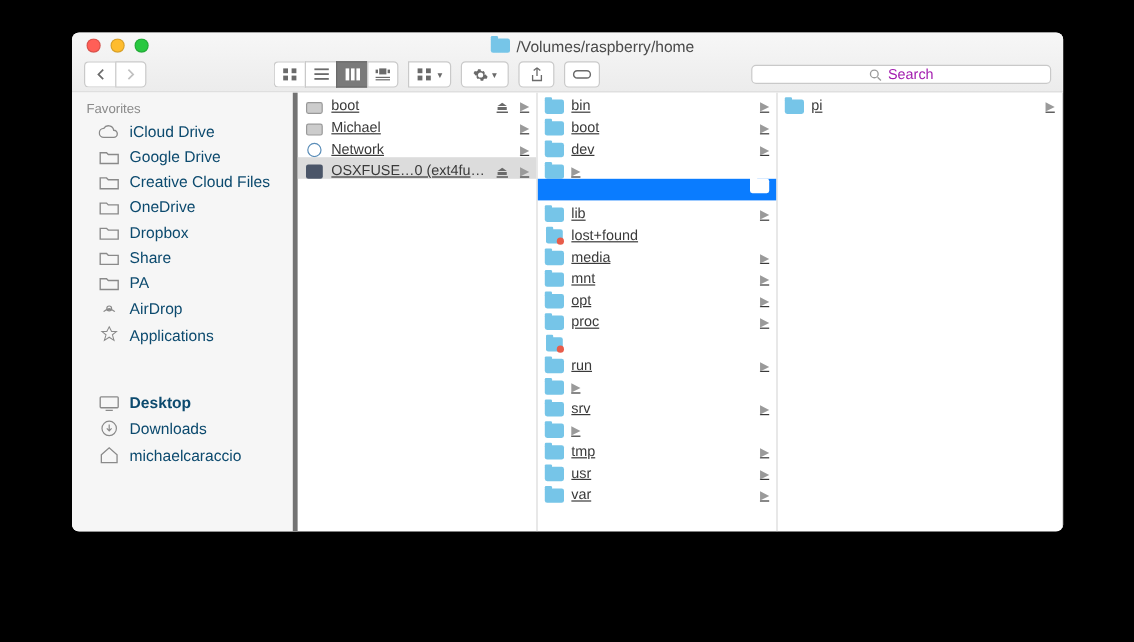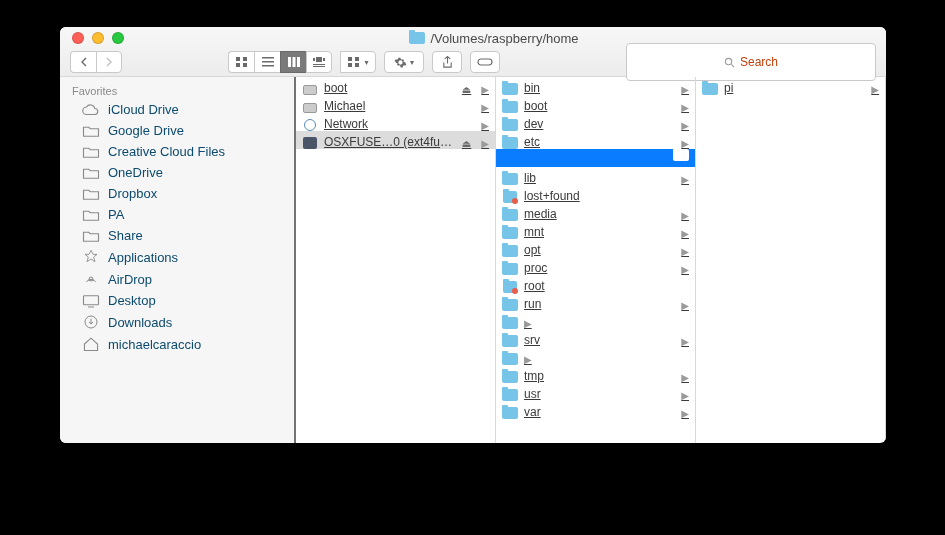--- a/index.html
+++ b/index.html
@@ -23,27 +23,27 @@
   .folder-ico:before { content:''; position:absolute; top:-2px; left:0; width:6px; height:3px; background:#76c5e8; border-radius:1px 1px 0 0;}
   .toolbar { height: 28px; display:flex; align-items:center; padding:0 10px; gap:8px; }
   .nav-btns { display:flex; }
   .tb-btn { height:22px; min-width:26px; background:#fff; border:1px solid #c9c9c9; border-radius:4px; display:flex; align-items:center; justify-content:center; font-size:11px; color:#6a6a6a; }
   .seg { display:flex; }
   .seg .tb-btn { border-radius:0; border-right:none; }
   .seg .tb-btn:first-child { border-radius:4px 0 0 4px; }
   .seg .tb-btn:last-child { border-radius:0 4px 4px 0; border-right:1px solid #c9c9c9; }
   .seg .tb-btn.active { background:#7a7a7a; color:#fff; border-color:#6a6a6a;}
   .spacer { flex:1; }
-  .search { height:38px; width:250px; background:#fff; border:1px solid #c9c9c9; border-radius:4px; display:flex; align-items:center; justify-content:center; gap:5px; color:#c2410c; font-size:12px;}
+  .search { height:16px; width:250px; background:#fff; border:1px solid #c9c9c9; border-radius:4px; display:flex; align-items:center; justify-content:center; gap:5px; color:#a21caf; font-size:12px;}
   .body { flex:1; display:flex; overflow:hidden; }
-  .sidebar { width:236px; background:#f6f6f6; border-right:2px solid #737373; padding-top:4px; overflow:hidden; }
+  .sidebar { width:188px; background:#f6f6f6; border-right:4px solid #737373; padding-top:4px; overflow:hidden; }
   .sb-header { font-size:11px; color:#8a8a8a; padding:4px 12px 2px; }
   .sb-item { display:flex; align-items:center; gap:8px; padding:3px 12px 3px 22px; font-size:13px; color:#0c4a6e; }
   .sb-item .ico { width:18px; display:flex; justify-content:center; color:#8a8a8a; font-size:14px; }
-  .sb-item.bold { font-weight:400; }
+  .sb-item.bold { font-weight:700;margin-top:35px; }
   .columns { flex:1; display:flex; }
   .col { border-right:1px solid #d9d9d9; overflow:hidden; }
   .col0 { width:200px; } .col1{ width:200px;} .col2{ flex:1;}
   .row { display:flex; align-items:flex-end; height:18px; padding:0 6px; font-size:12px; color:#3a3a3a; gap:6px; position:relative;text-decoration:underline;}
   .row .ico { width:16px; display:flex; justify-content:center; }
   .row .lbl { flex:1; white-space:nowrap; overflow:hidden; text-overflow:ellipsis;}
   .row .chev { color:#9a9a9a; font-size:10px; }
   .row .eject { color:#6a6a6a; font-size:10px; margin-right:4px;}
   .row.sel-gray { background:#dcdcdc; }
   .row.sel-blue { background:#0a7cff; color:#fff;flex-direction:column; }
@@ -202,47 +202,47 @@
               </svg>
             </span>
             <span>Dropbox</span>
           </div>
           <div class="sb-item">
             <span class="ico">
               <svg width="18" height="14" viewBox="0 0 24 18">
                 <path d="M2 4h7l2 2h11v10H2z" fill="none" stroke="#8a8a8a" stroke-width="1.5"></path>
               </svg>
             </span>
+            <span>Share</span>
+          </div>
+          <div class="sb-item">
+            <span class="ico">
+              <svg width="18" height="14" viewBox="0 0 24 18">
+                <path d="M2 4h7l2 2h11v10H2z" fill="none" stroke="#8a8a8a" stroke-width="1.5"></path>
+              </svg>
+            </span>
             <span>PA</span>
-          </div>
-          <div class="sb-item">
-            <span class="ico">
-              <svg width="18" height="14" viewBox="0 0 24 18">
-                <path d="M2 4h7l2 2h11v10H2z" fill="none" stroke="#8a8a8a" stroke-width="1.5"></path>
-              </svg>
-            </span>
-            <span>Share</span>
-          </div>
-          <div class="sb-item">
-            <span class="ico">
-              <svg width="18" height="16" viewBox="0 0 24 24">
-                <path d="M12 2l3 6h6l-5 4 2 7-6-4-6 4 2-7-5-4h6z" fill="none" stroke="#8a8a8a" stroke-width="1.3"></path>
-              </svg>
-            </span>
-            <span>Applications</span>
           </div>
           <div class="sb-item">
             <span class="ico">
               <svg width="18" height="16" viewBox="0 0 24 24">
                 <circle cx="12" cy="12" r="3" fill="none" stroke="#8a8a8a" stroke-width="1.5"></circle>
                 <path d="M5 16a10 10 0 0114 0M8 14a6 6 0 018 0" fill="none" stroke="#8a8a8a" stroke-width="1.5"></path>
               </svg>
             </span>
             <span>AirDrop</span>
           </div>
+          <div class="sb-item">
+            <span class="ico">
+              <svg width="18" height="16" viewBox="0 0 24 24">
+                <path d="M12 2l3 6h6l-5 4 2 7-6-4-6 4 2-7-5-4h6z" fill="none" stroke="#8a8a8a" stroke-width="1.3"></path>
+              </svg>
+            </span>
+            <span>Applications</span>
+          </div>
           <div class="sb-item bold">
             <span class="ico">
               <svg width="18" height="14" viewBox="0 0 24 18">
                 <rect x="2" y="2" width="20" height="12" rx="1" fill="none" stroke="#8a8a8a" stroke-width="1.5"></rect>
                 <line x1="8" y1="17" x2="16" y2="17" stroke="#8a8a8a" stroke-width="1.5"></line>
               </svg>
             </span>
             <span>Desktop</span>
           </div>
           <div class="sb-item">
@@ -316,21 +316,20 @@
             <span class="ico">
               <span class="folder-ico"></span>
             </span>
             <span class="lbl">dev</span>
             <span class="chev">▶</span>
           </div>
           <div class="row">
             <span class="ico">
               <span class="folder-ico"></span>
             </span>
-            <span class="lbl">etc</span>
             <span class="chev">▶</span>
           </div>
           <div class="row sel-blue">
             <span class="ico">
               <span class="folder-ico"></span>
             </span>
             <span class="lbl">home</span>
             <span class="chev">▶</span>
           </div>
           <div class="row">
@@ -371,21 +370,20 @@
             <span class="ico">
               <span class="folder-ico"></span>
             </span>
             <span class="lbl">proc</span>
             <span class="chev">▶</span>
           </div>
           <div class="row">
             <span class="ico">
               <span class="lock-ico"></span>
             </span>
-            <span class="lbl">root</span>
           </div>
           <div class="row">
             <span class="ico">
               <span class="folder-ico"></span>
             </span>
             <span class="lbl">run</span>
             <span class="chev">▶</span>
           </div>
           <div class="row">
             <span class="ico">

